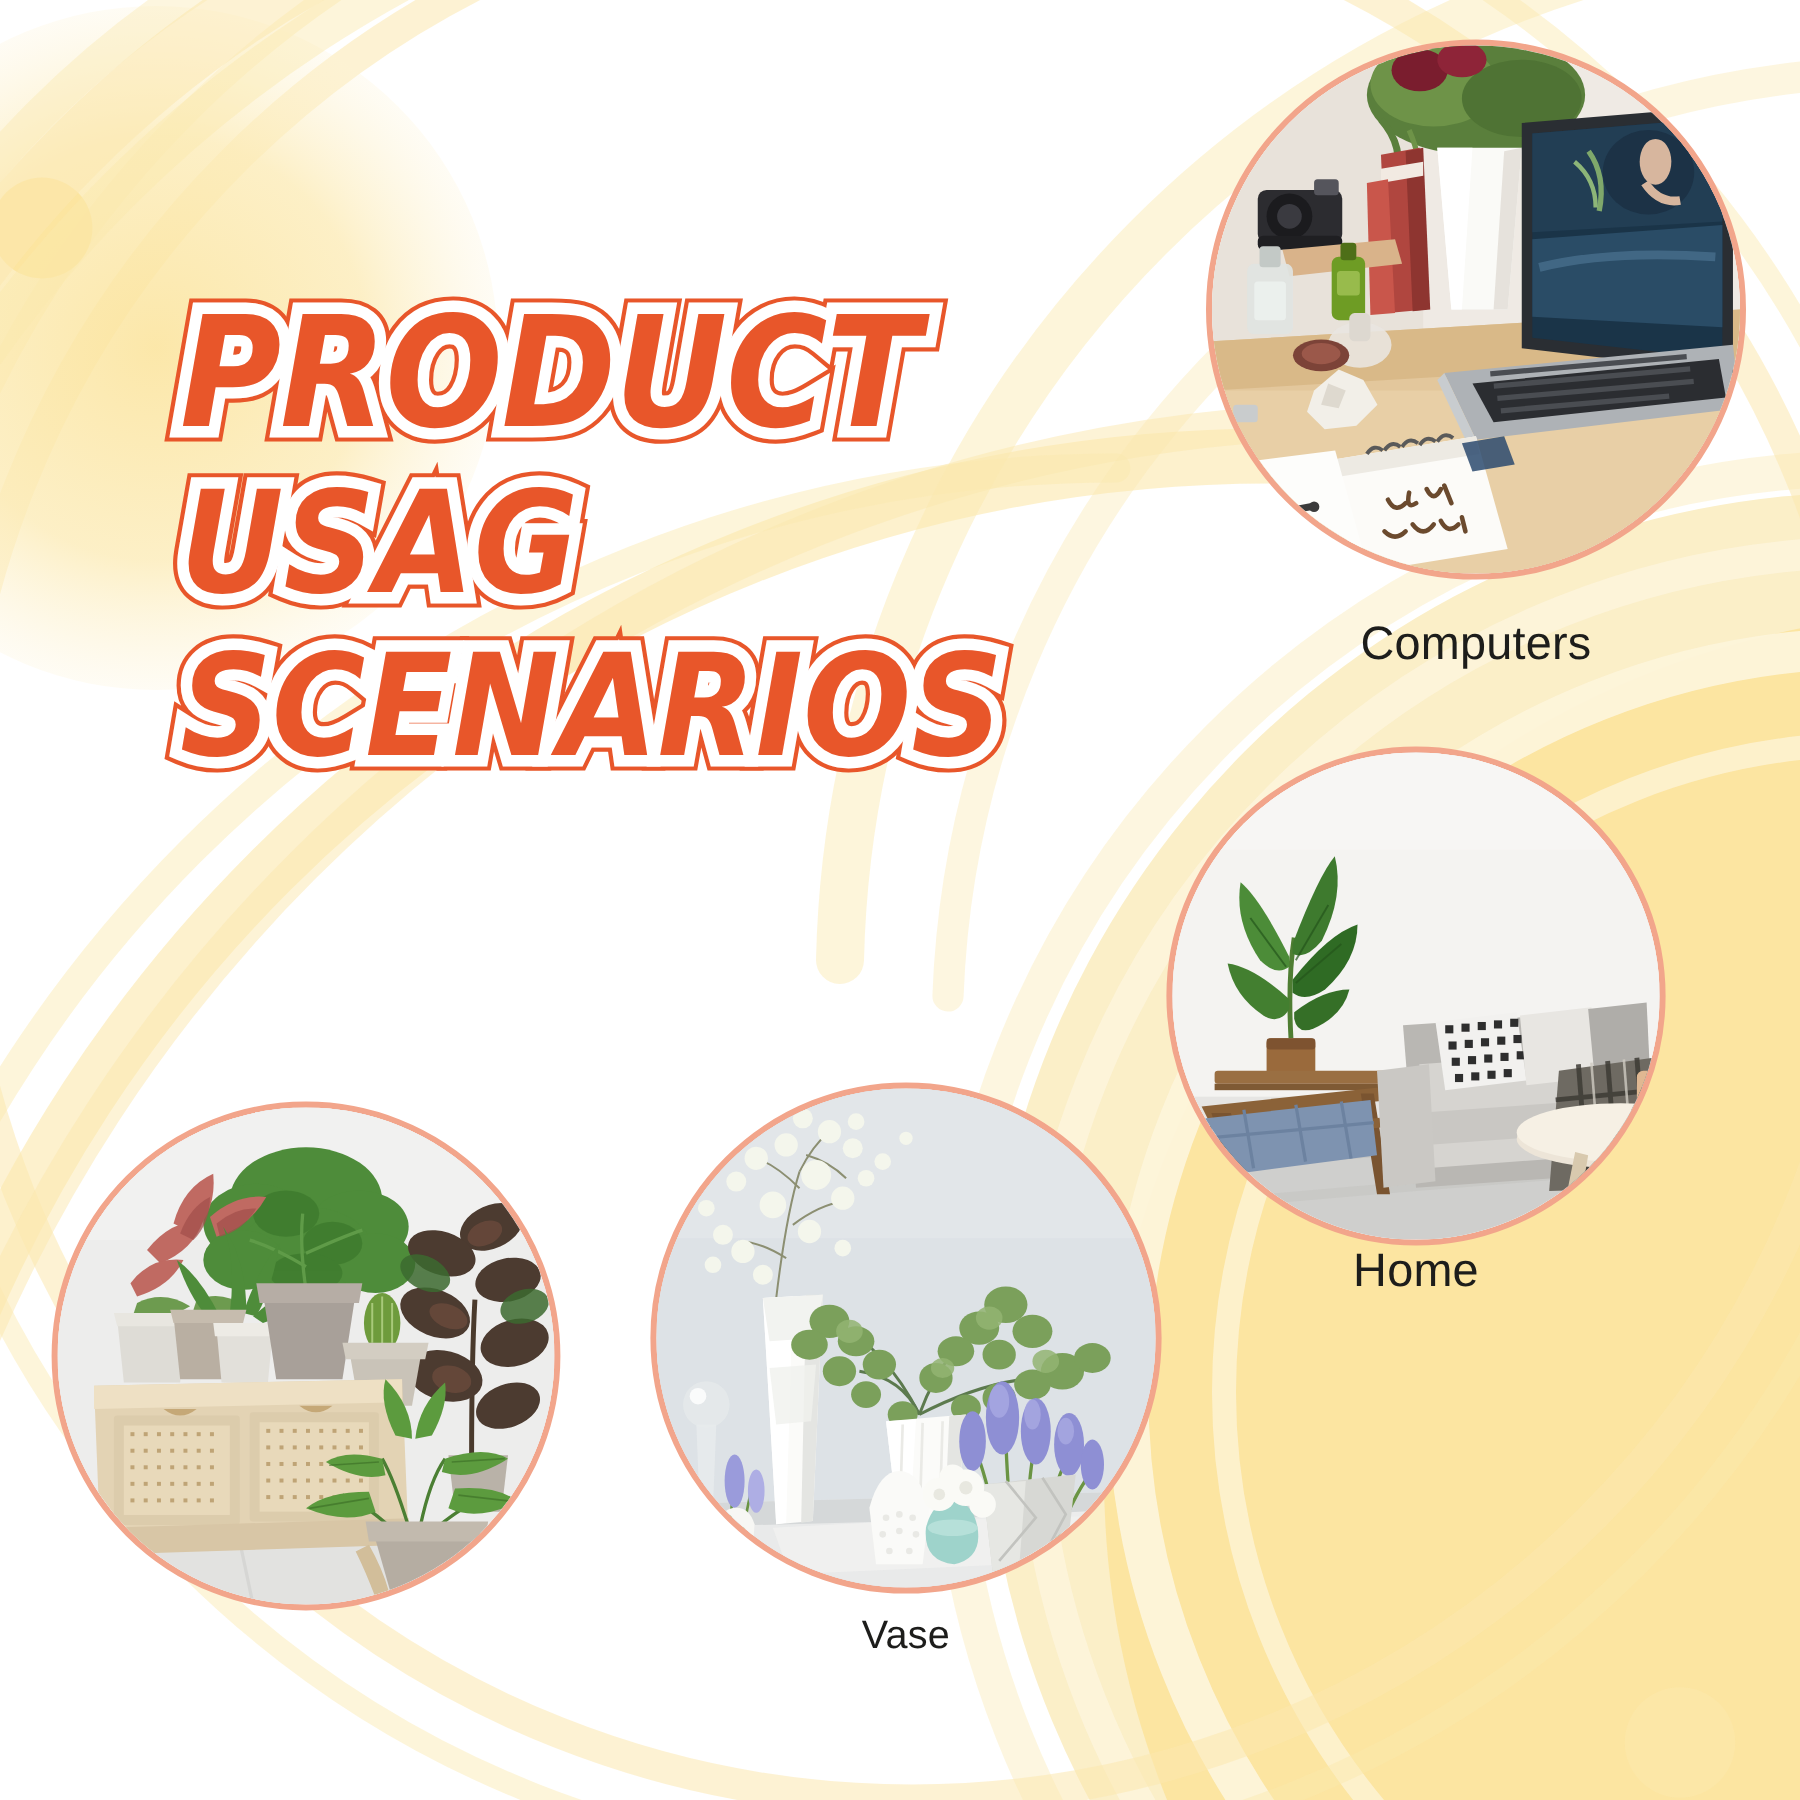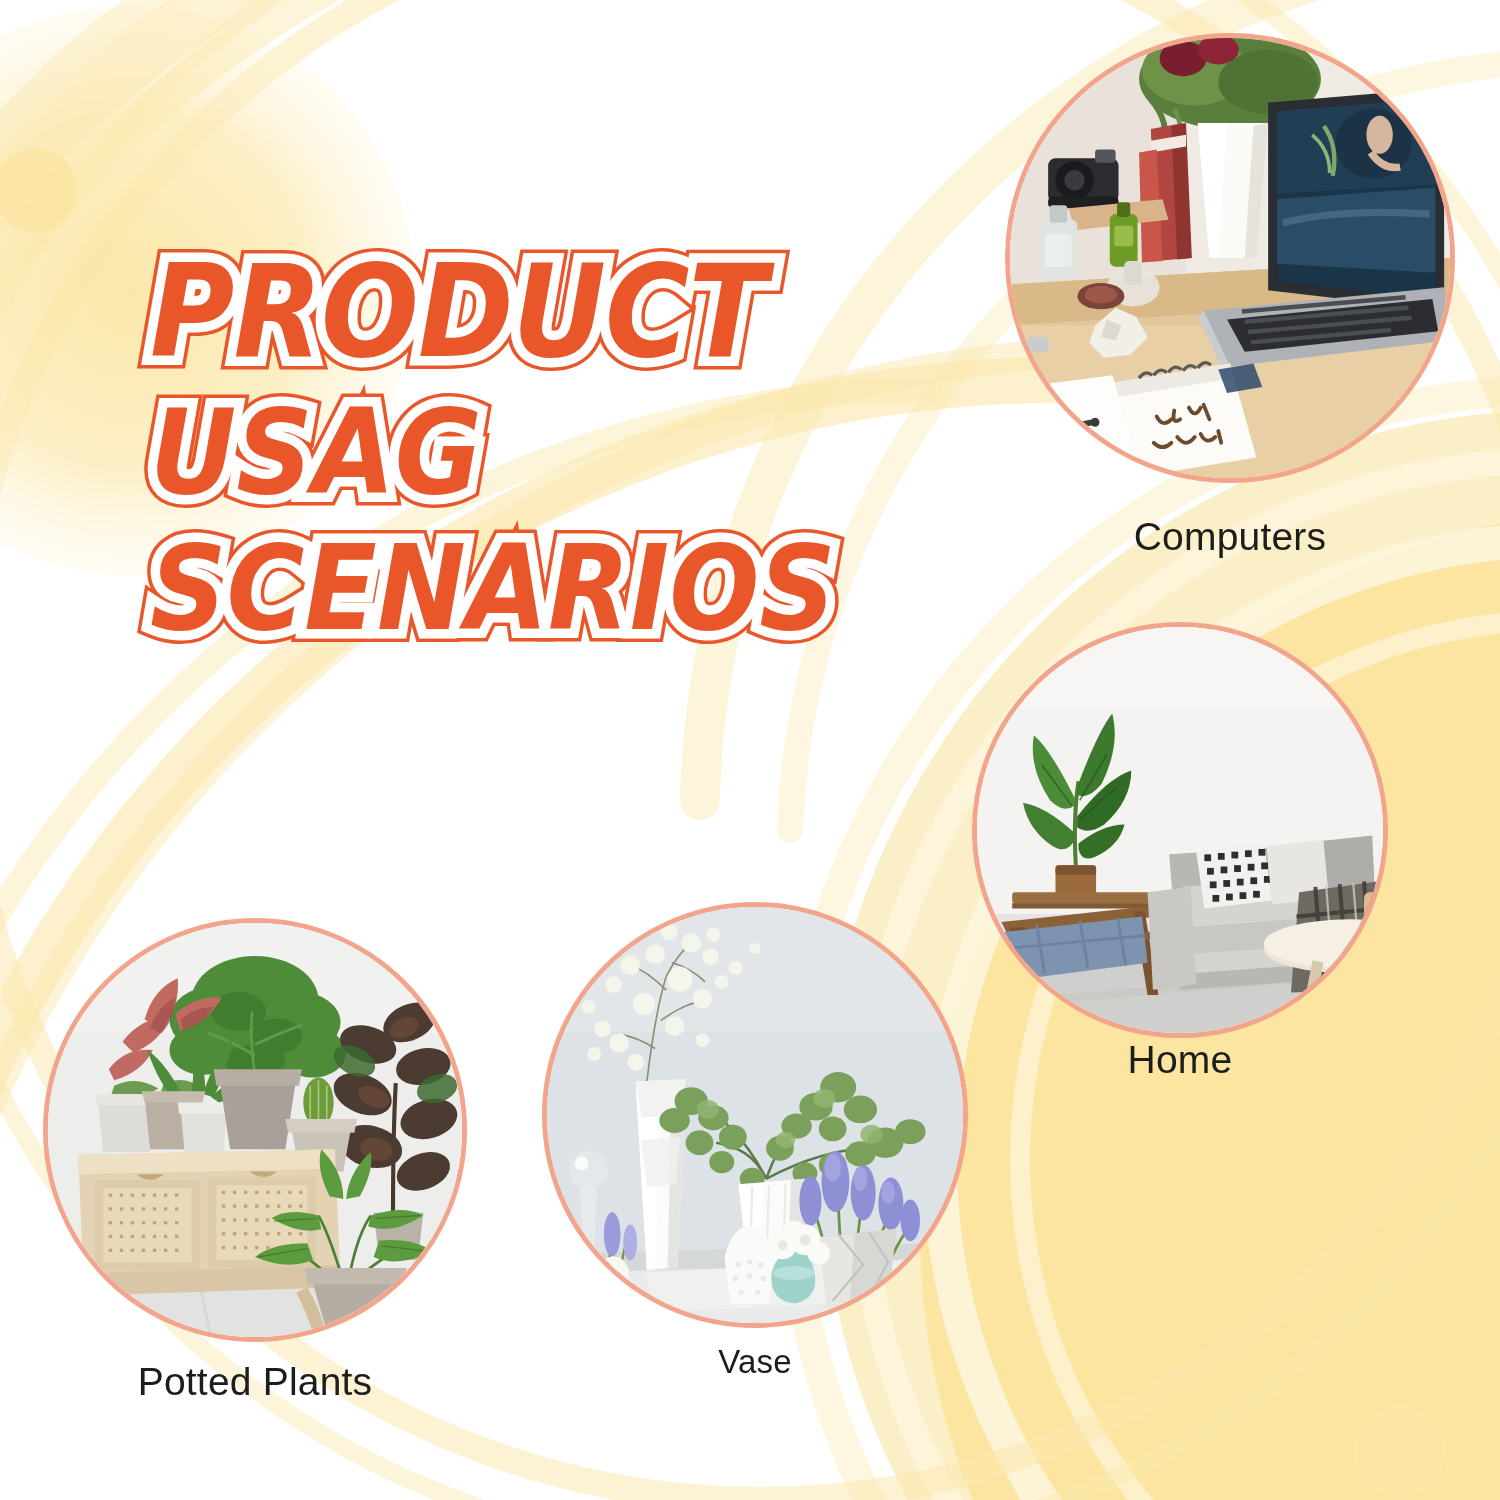--- a/index.html
+++ b/index.html
@@ -769,21 +769,20 @@
             <path d="M164 216 L194 214"></path>
               <path d="M238 214 L270 212"></path>
             <path d="M152 242 L188 236"></path>
               <path d="M242 234 L276 238"></path>
           </g>
           <path d="M190 254 L256 254 L244 296 L202 296 Z" fill="#B5ADA2"></path>
           <path d="M186 250 L260 250 L258 262 L188 262 Z" fill="#C2BAAE"></path>
         </g>
       </svg>
     </div>
-    <span class="caption" style="top:442px;font-size:39px;">Potted Plants</span>
   </div>
 
   <div id="headline">
     <div class="hl-row">
       <span class="hl-text l1 hl-stroke-outer">PRODUCT</span>
       <span class="hl-text l1 hl-stroke-white">PRODUCT</span>
       <span class="hl-text l1 hl-fill">PRODUCT</span>
     </div>
     <div class="hl-row r2" style="margin-top:-6px;text-decoration:underline;">
       <span class="hl-text l2 hl-stroke-outer">USAG</span>

